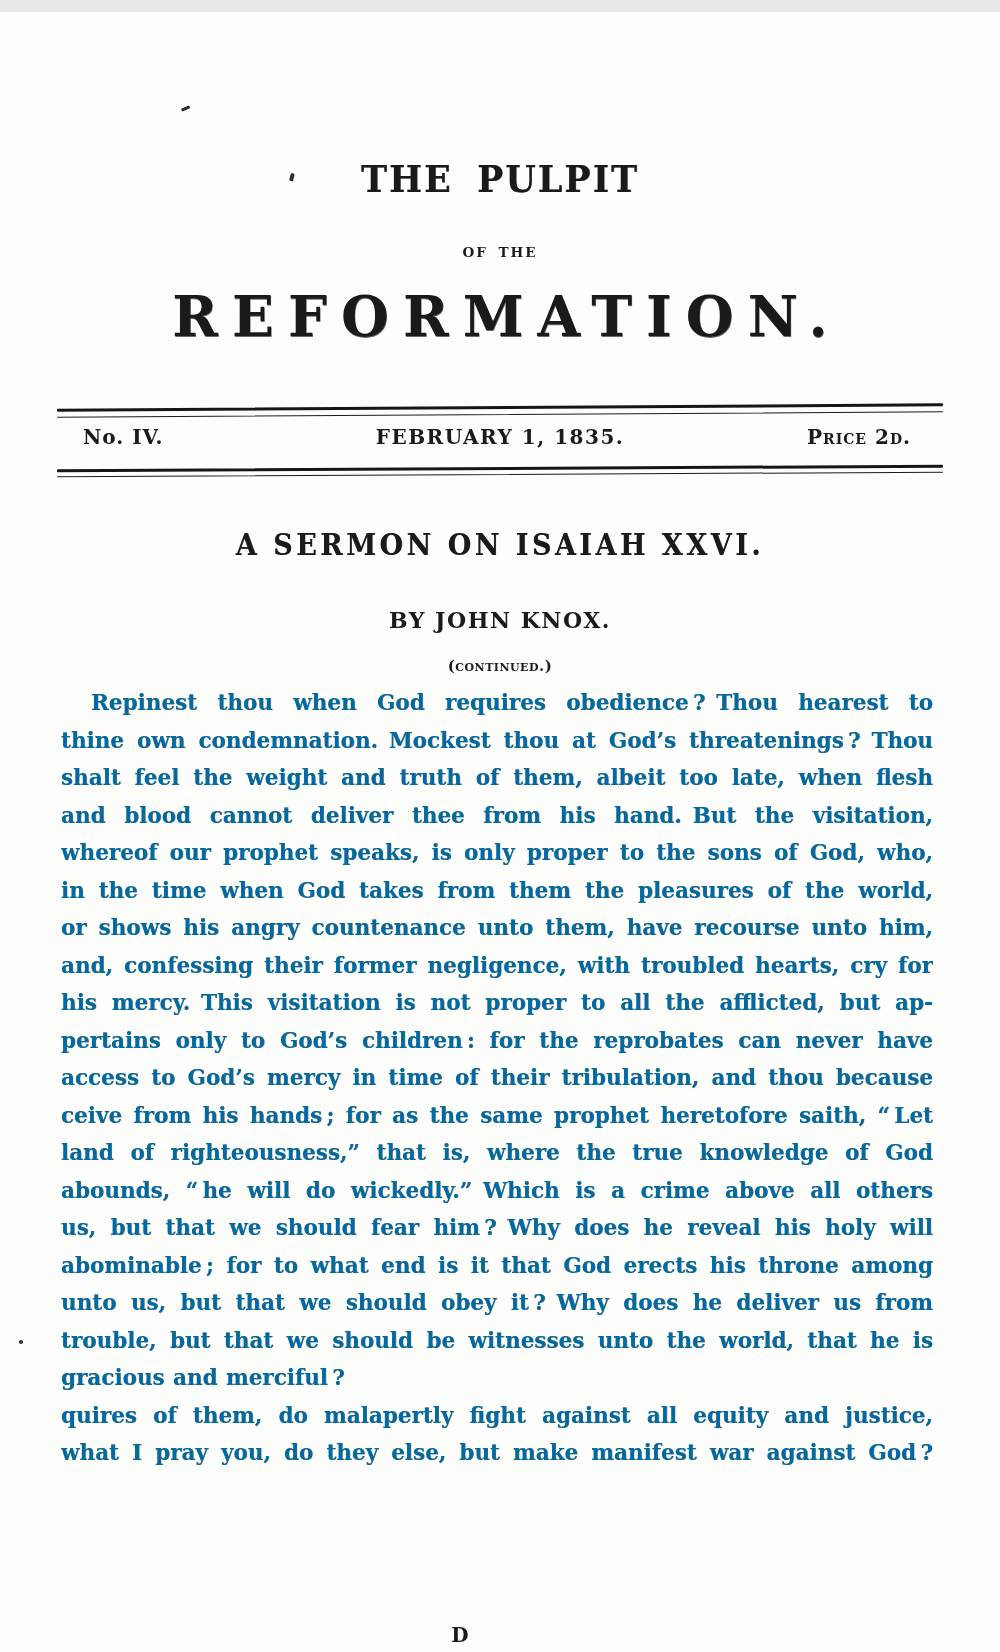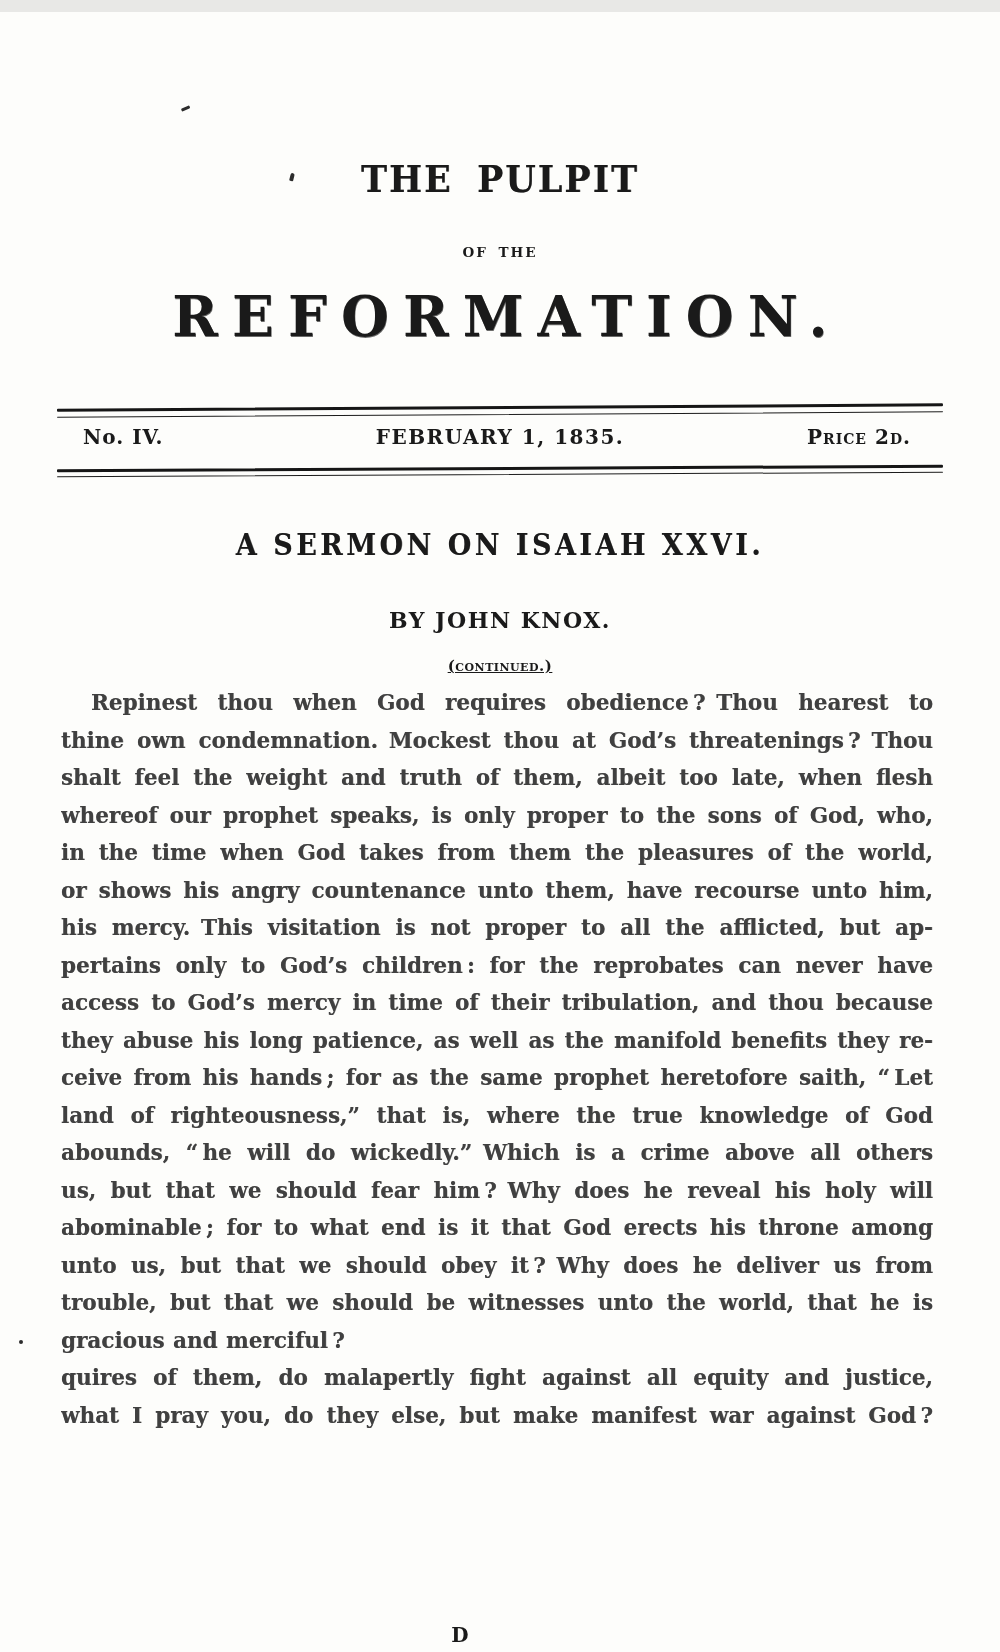--- a/index.html
+++ b/index.html
@@ -64,27 +64,26 @@
   .byline {
     position: absolute; top: 595px; left: 0; right: 0;
     text-align: center;
     font-size: 22px; font-weight: 700; letter-spacing: 1.5px;
   }
   .continued {
     position: absolute; top: 645px; left: 0; right: 0;
     text-align: center;
     font-size: 15px; font-weight: 700; font-variant: small-caps;
     letter-spacing: 0.5px;
-    text-decoration: underline;
   }
   
   .body-text {
     position: absolute; top: 672px; left: 61px; width: 872px;
     font-size: 21.5px; font-weight: 700; line-height: 37.5px;
-    color: #404040;
+    color: #0369a1;
     text-shadow: 0.35px 0.35px 0 rgba(10,10,10,.45);
   }
   .bline {
     height: 37.5px; overflow: hidden;
     text-align: justify; text-align-last: justify;
     word-spacing: 0.04em;
   }
   .bline.first { text-indent: 30px; }
   .para.end .bline:last-child { text-align-last: left; }
   
@@ -129,27 +128,28 @@
 
   <div class="article-title">A SERMON ON ISAIAH XXVI.</div>
   <div class="byline">BY JOHN KNOX.</div>
   <div class="continued">(continued.)</div>
 
   <div class="body-text">
     <div class="para end">
         <div class="bline first">Repinest thou when God requires obedience ? Thou hearest to</div>
         <div class="bline">thine own condemnation. Mockest thou at God’s threatenings ? Thou</div>
         <div class="bline">shalt feel the weight and truth of them, albeit too late, when flesh</div>
+        <div class="bline">and blood cannot deliver thee from his hand. But the visitation,</div>
         <div class="bline">whereof our prophet speaks, is only proper to the sons of God, who,</div>
         <div class="bline">in the time when God takes from them the pleasures of the world,</div>
         <div class="bline">or shows his angry countenance unto them, have recourse unto him,</div>
+        <div class="bline">and, confessing their former negligence, with troubled hearts, cry for</div>
         <div class="bline">his mercy. This visitation is not proper to all the afflicted, but ap-</div>
         <div class="bline">pertains only to God’s children : for the reprobates can never have</div>
         <div class="bline">access to God’s mercy in time of their tribulation, and thou because</div>
-        <div class="bline">they abuse his long patience, as well as the manifold benefits they re-</div>
         <div class="bline">ceive from his hands ; for as the same prophet heretofore saith, “ Let</div>
         <div class="bline">land of righteousness,” that is, where the true knowledge of God</div>
         <div class="bline">abounds, “ he will do wickedly.” Which is a crime above all others</div>
         <div class="bline">us, but that we should fear him ? Why does he reveal his holy will</div>
         <div class="bline">abominable ; for to what end is it that God erects his throne among</div>
         <div class="bline">unto us, but that we should obey it ? Why does he deliver us from</div>
         <div class="bline">trouble, but that we should be witnesses unto the world, that he is</div>
         <div class="bline">gracious and merciful ?</div>
       </div>
     <div class="para cont">

